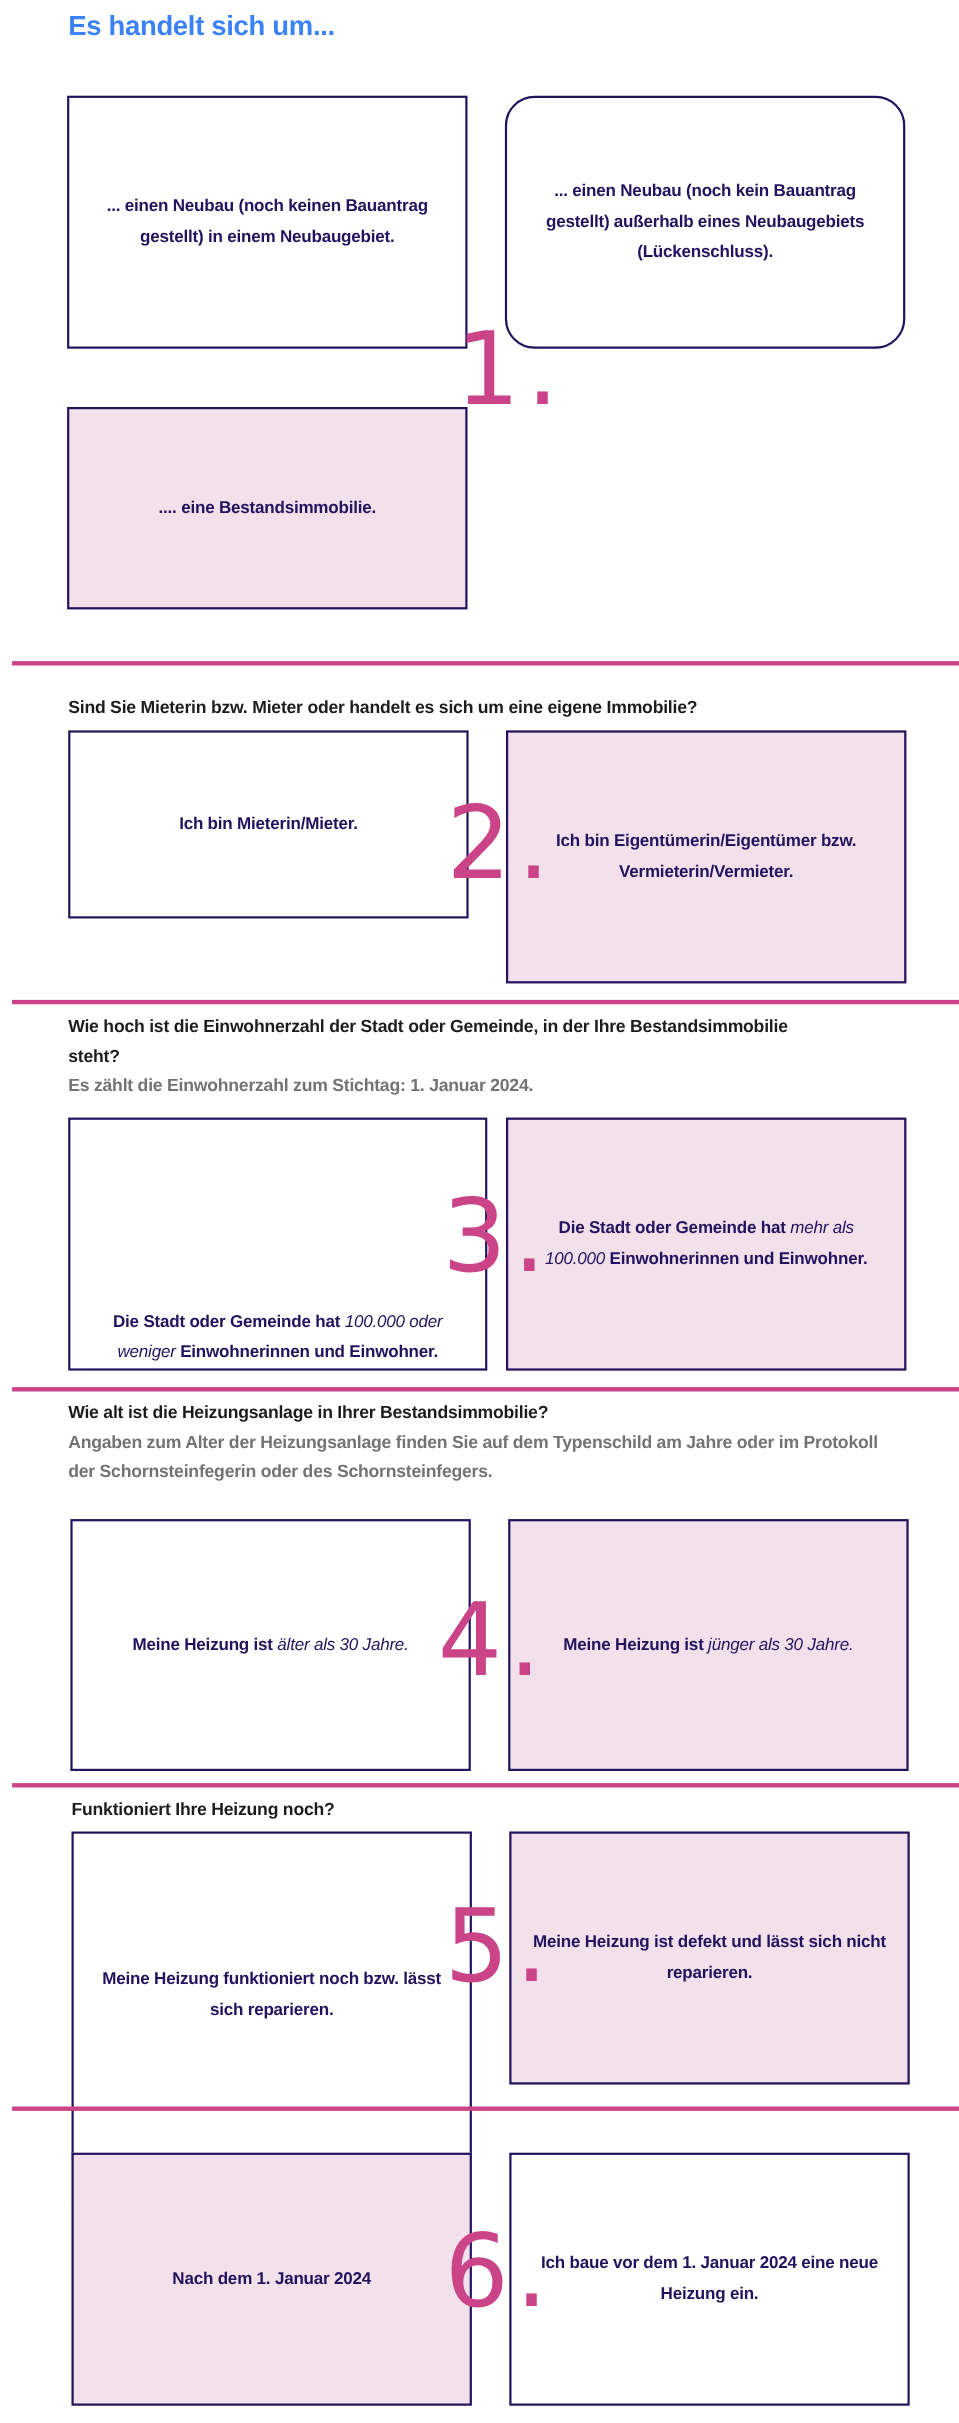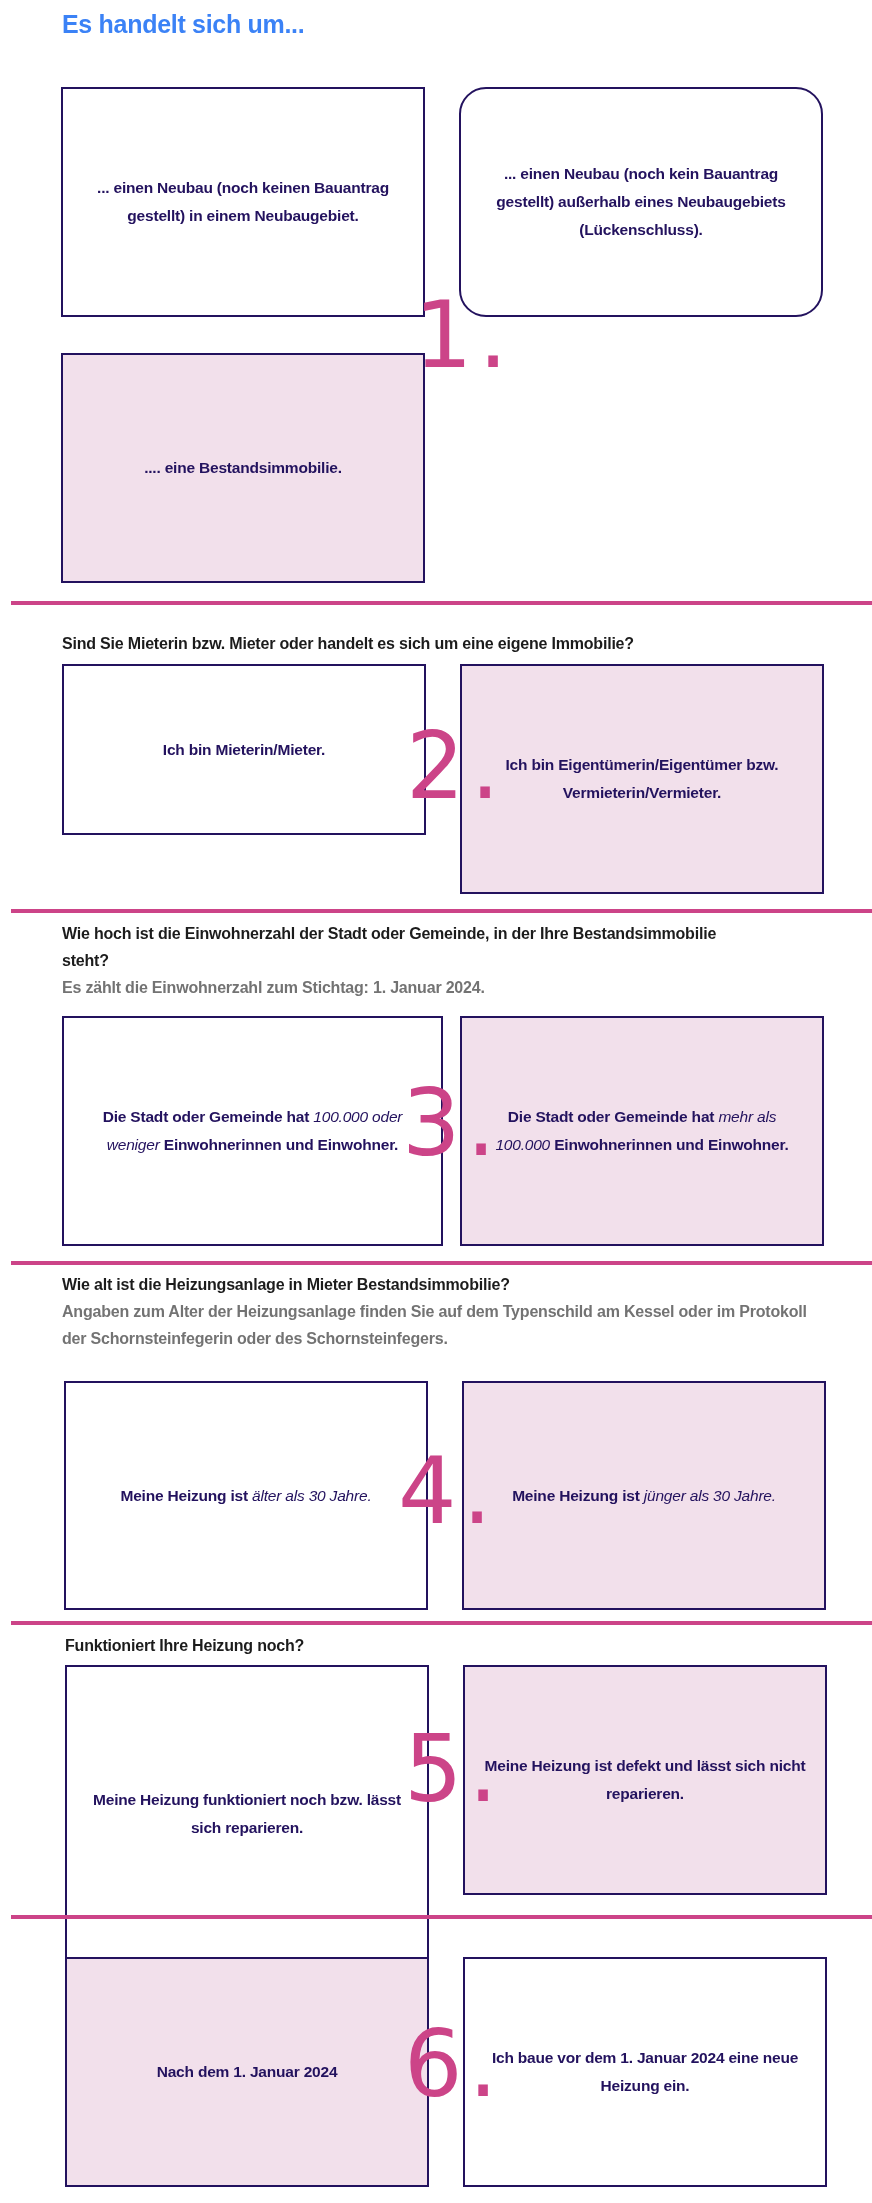--- a/index.html
+++ b/index.html
@@ -28,21 +28,21 @@
 
 <div class="title">Es handelt sich um...</div>
 
 <div class="card white" style="left:61px; top:87px; width:364px; height:230px;justify-content:flex-end;">
   <span class="card-text">... einen Neubau (noch keinen Bauantrag gestellt) in einem Neubaugebiet.</span>
 </div>
 <div class="card white" style="left:459px; top:87px; width:364px; height:230px;border-radius:27px;">
   <span class="card-text"></span>
   <span class="card-text">... einen Neubau (noch kein Bauantrag gestellt) außerhalb eines Neubaugebiets (Lückenschluss).</span>
 </div>
-<div class="card pink" style="left:61px; top:353px; width:364px; height:230px;">
+<div class="card pink" style="left:61px; top:370px; width:364px; height:184px;">
   <span class="card-text">.... eine Bestandsimmobilie.</span>
 </div>
 <div class="numeral" style="left:414px; top:290px;">1.</div>
 
 <div class="divider" style="top:601px;"></div>
 
 <div class="question" style="top:630px;">Sind Sie Mieterin bzw. Mieter oder handelt es sich um eine eigene Immobilie?</div>
 <div class="card white" style="left:62px; top:664px; width:364px; height:171px;">
   <span class="card-text">Ich bin Mieterin/Mieter.</span>
 </div>
@@ -50,37 +50,37 @@
   <span class="card-text" style="padding:0 20px;">Ich bin Eigentümerin/Eigentümer bzw. Vermieterin/Vermieter.</span>
 </div>
 <div class="numeral" style="left:406px; top:721px;">2.</div>
 
 <div class="divider" style="top:909px;"></div>
 
 <div class="question" style="top:920px; width:680px;">
   <span>Wie hoch ist die Einwohnerzahl der Stadt oder Gemeinde, in der Ihre Bestandsimmobilie steht?</span>
   <span class="hint">Es zählt die Einwohnerzahl zum Stichtag: 1. Januar 2024.</span>
 </div>
-<div class="card white" style="left:62px; top:1016px; width:381px; height:230px; padding:0 24px;">
+<div class="card white" style="left:62px; top:1016px; width:381px; height:230px; padding:0 24px;align-items:flex-end;">
   <span class="card-text">
     <span>Die Stadt oder Gemeinde hat </span><em>100.000 oder weniger</em><span> Einwohnerinnen und Einwohner.</span>
   </span>
 </div>
 <div class="card pink" style="left:460px; top:1016px; width:364px; height:230px; padding:0 20px;">
   <span class="card-text">
     <span>Die Stadt oder Gemeinde hat </span><em>mehr als 100.000</em><span> Einwohnerinnen und Einwohner.</span>
   </span>
 </div>
 <div class="numeral" style="left:402px; top:1078px;">3.</div>
 
 <div class="divider" style="top:1261px;"></div>
 
 <div class="question" style="top:1271px; width:760px;">
-  <span>Wie alt ist die Heizungsanlage in Mieter Bestandsimmobilie?</span>
-  <span class="hint">Angaben zum Alter der Heizungsanlage finden Sie auf dem Typenschild am Kessel oder im Protokoll der Schornsteinfegerin oder des Schornsteinfegers.</span>
+  <span>Wie alt ist die Heizungsanlage in Ihrer Bestandsimmobilie?</span>
+  <span class="hint">Angaben zum Alter der Heizungsanlage finden Sie auf dem Typenschild am Jahre oder im Protokoll der Schornsteinfegerin oder des Schornsteinfegers.</span>
 </div>
 <div class="card white" style="left:64px; top:1381px; width:364px; height:229px;">
   <span class="card-text">
     <span>Meine Heizung ist </span><em>älter als 30 Jahre.</em>
   </span>
 </div>
 <div class="card pink" style="left:462px; top:1381px; width:364px; height:229px;">
   <span class="card-text">
     <span>Meine Heizung ist </span><em>jünger als 30 Jahre.</em>
   </span>

